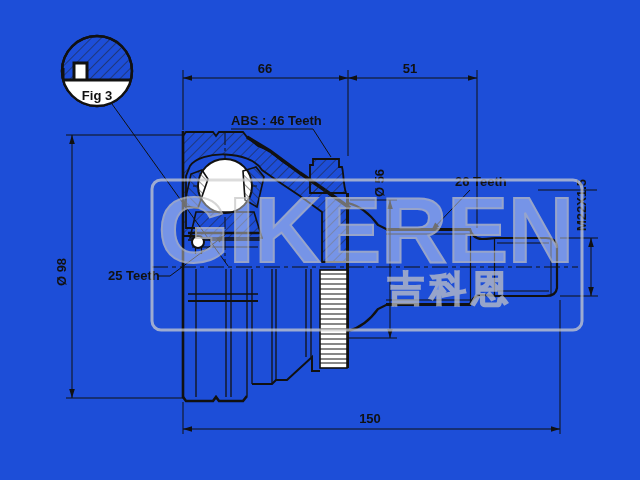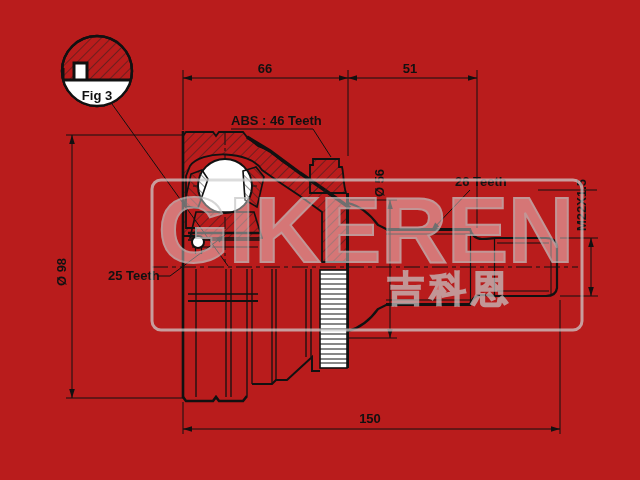--- a/index.html
+++ b/index.html
@@ -1,16 +1,16 @@
 <!DOCTYPE html>
 <html><head>
 <meta charset="utf-8">
 <style>
   html,body{margin:0;padding:0;background:#fff;}
-  .canvas{position:relative;width:640px;height:480px;background:#b91c1c;overflow:hidden;
+  .canvas{position:relative;width:640px;height:480px;background:#1d4ed8;overflow:hidden;
           font-family:"Liberation Sans", sans-serif;}
   svg{display:block;}
   text{font-family:"Liberation Sans", sans-serif;}
   .dim{font-size:13px;font-weight:700;fill:#111;}
   .lbl{font-size:13px;font-weight:700;fill:#111;}
   .wm-latin{font-size:92px;font-weight:700;fill:rgba(255,255,255,0.55);stroke:#c6c6c6;stroke-width:2px;}
   .wm-cjk{font-size:36px;font-weight:700;fill:rgba(255,255,255,0.5);stroke:#c6c6c6;stroke-width:1.6px;letter-spacing:6px;}
 </style>
 </head>
 <body>

